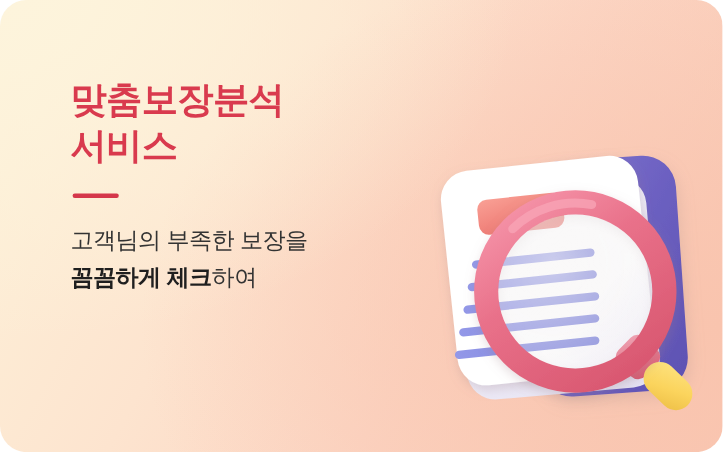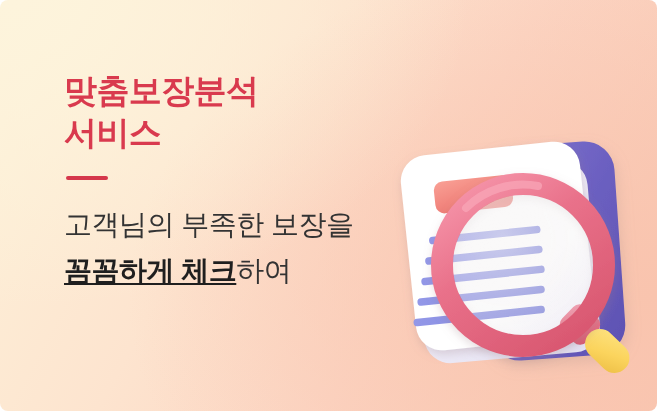--- a/index.html
+++ b/index.html
@@ -9,21 +9,21 @@
     background: #ffffff;
   }
   body {
     font-family: "Liberation Sans", "DejaVu Sans", sans-serif;
   }
 
   .banner {
     position: relative;
     width: 657px;
     height: 411px;
-    border-radius: 8px;
+    border-radius: 24px;
     overflow: hidden;
     background:
       radial-gradient(120% 130% at 2% 0%, #fdf4dc 0%, rgba(253,244,220,0) 58%),
       radial-gradient(130% 140% at 100% 72%, #f9c4ae 0%, rgba(249,196,174,0) 62%),
       linear-gradient(118deg, #fdf2d9 0%, #fde4cf 36%, #fcd6c4 62%, #f9c7b3 100%);
   }
 
   
   .copy {
     position: absolute;
@@ -44,30 +44,29 @@
 
   .divider {
     width: 42px;
     height: 4px;
     border-radius: 2px;
     background: #d5374b;
     margin: 22px 0 22px 2px;
   }
 
   .body-copy {
-    font-size: 28px;
+    font-size: 21px;
     line-height: 1.62;
     letter-spacing: -0.5px;
     color: #333333;
   }
   .body-copy .line { display: block; white-space: pre; }
   .body-copy .emph {
     font-weight: bold;
     color: #1f1f1f;
-    text-decoration: underline;
     text-underline-offset: 3px;
   }
 
   
   .illustration {
     position: absolute;
     left: 388px;
     top: 126px;
     width: 262px;
     height: 256px;

